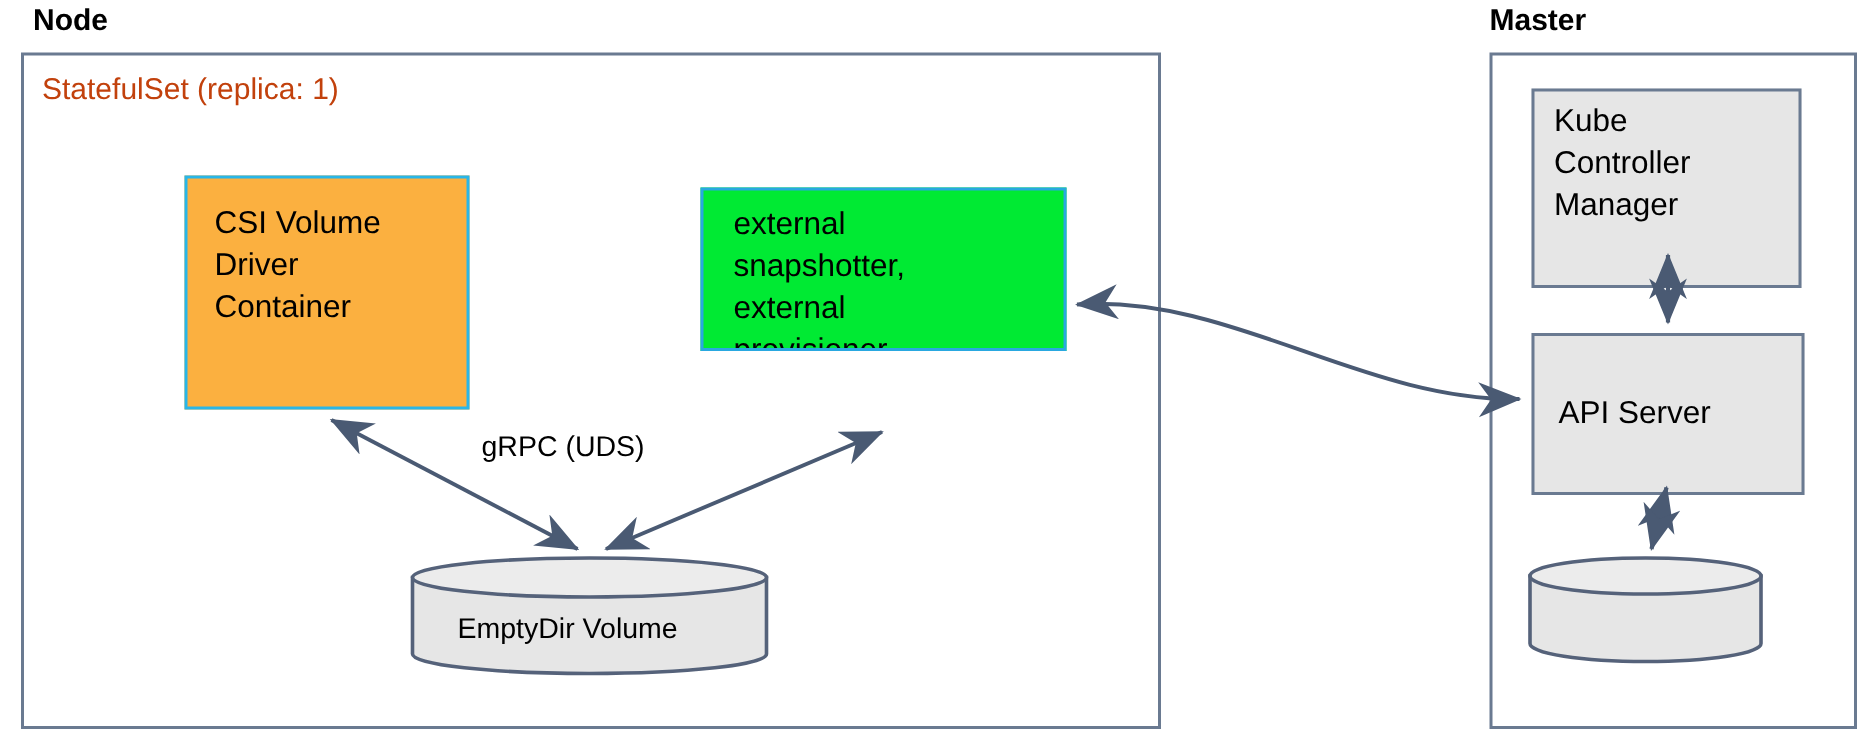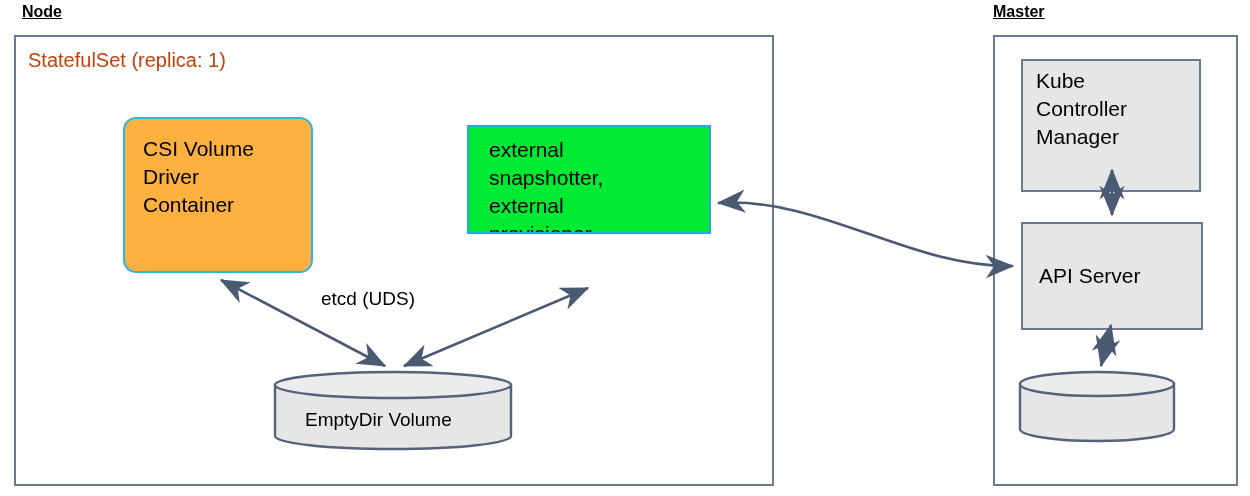--- a/index.html
+++ b/index.html
@@ -16,25 +16,24 @@
     width: 1250px;
     height: 496px;
     background: #ffffff;
     overflow: hidden;
   }
 
   
   .group-title {
     position: absolute;
     font-weight: bold;
-    font-size: 16px;
+    font-size: 20px;
     color: #000000;
     line-height: 1;
     white-space: nowrap;
-    text-decoration: underline;
   }
 
   
   .group-frame {
     position: absolute;
     border: 2px solid #6A7A91;
     background: transparent;
     box-sizing: border-box;
   }
 
@@ -118,42 +117,42 @@
 <body>
 
 <div id="canvas">
 
   <div class="group-title" style="left:22px; top:4px;">Node</div>
 
   <div class="group-frame" style="left:14px; top:35px; width:760px; height:451px;"></div>
 
   <div class="frame-caption" style="left:28px; top:49px;">StatefulSet (replica: 1)</div>
 
-  <div class="node-box node-orange" style="left:123px; top:117px; width:190px; height:156px; padding:16px 0 0 18px;border-radius:13px;">
+  <div class="node-box node-orange" style="left:123px; top:117px; width:190px; height:156px; padding:16px 0 0 18px;">
     <span class="node-label">CSI Volume
 Driver
 Container</span>
   </div>
 
   <div class="node-box node-green" style="left:467px; top:125px; width:244px; height:109px; padding:9px 0 16px 20px;">
     <span class="node-label">external
 snapshotter,
 external
 provisioner</span>
   </div>
 
   <div class="cylinder" style="left:273px; top:371px; width:240px; height:79px;">
     <svg width="240" height="79" viewBox="0 0 240 79">
       <path d="M2,14 L2,65 A118,13 0 0 0 238,65 L238,14 Z" fill="#E6E6E6" stroke="#55627A" stroke-width="2.4"></path>
       <ellipse cx="120" cy="14" rx="118" ry="13" fill="#ECECEC" stroke="#55627A" stroke-width="2.4"></ellipse>
     </svg>
     <div class="cyl-label" style="top:38px;">EmptyDir Volume</div>
   </div>
 
-  <div class="edge-label" style="left:321px; top:288px;">etcd (UDS)</div>
+  <div class="edge-label" style="left:321px; top:288px;">gRPC (UDS)</div>
 
   <div class="group-title" style="left:993px; top:4px;">Master</div>
 
   <div class="group-frame" style="left:993px; top:35px; width:245px; height:451px;"></div>
 
   <div class="node-box node-gray" style="left:1021px; top:59px; width:180px; height:133px; padding:6px 0 0 13px;">
     <span class="node-label">Kube
 Controller
 Manager</span>
   </div>

